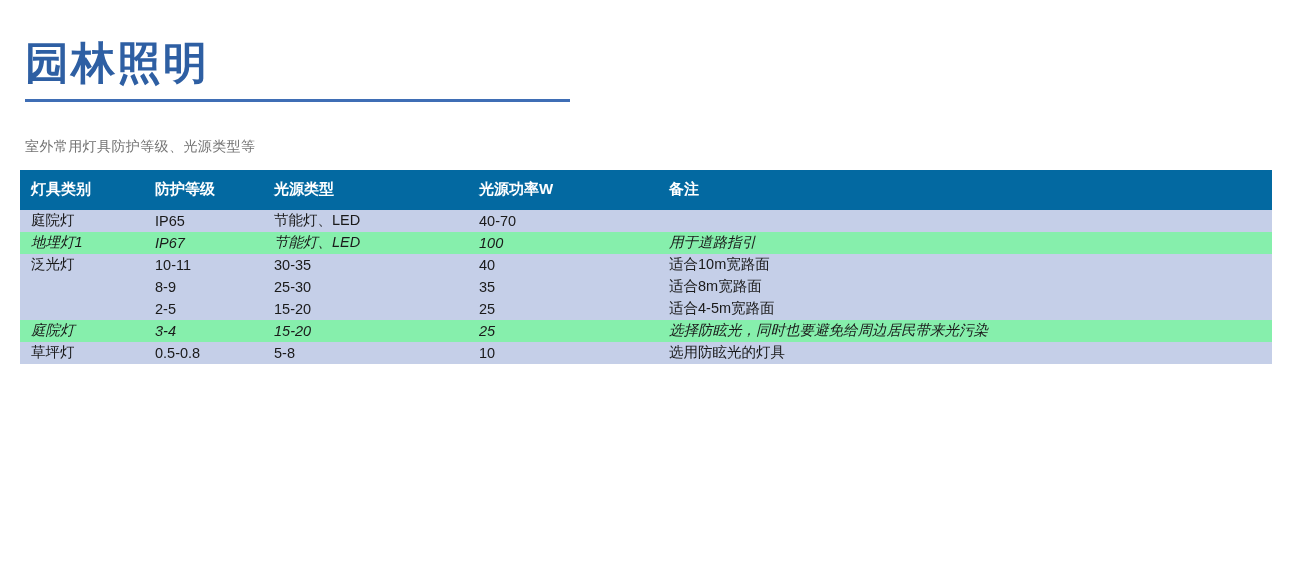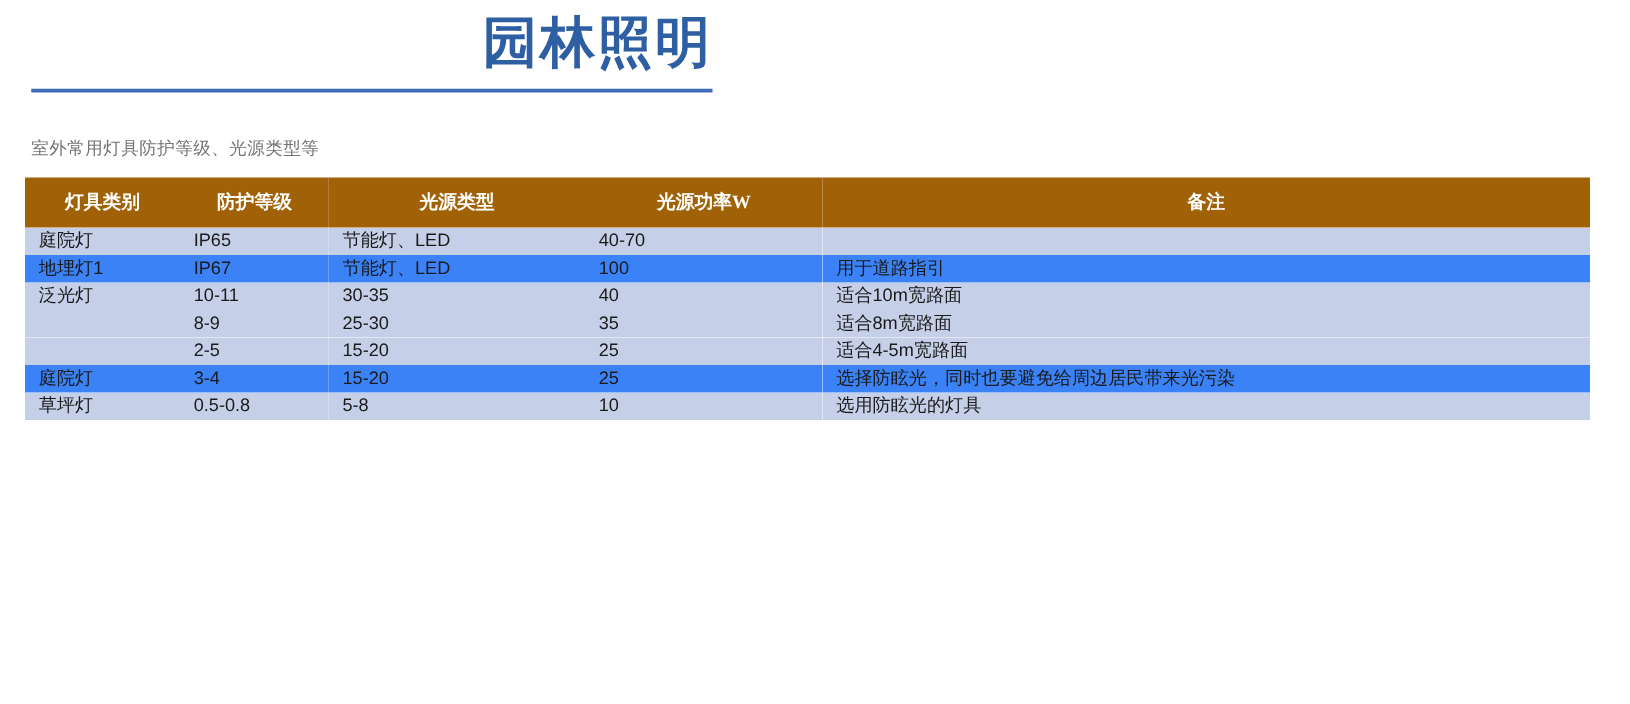--- a/index.html
+++ b/index.html
@@ -15,24 +15,23 @@
     overflow: hidden;
   }
   .page {
     position: relative;
     width: 1304px;
     height: 563px;
     box-sizing: border-box;
     padding: 0 20px;
   }
   .title-block {
-    padding-top: 10px;
+    padding-top: 38px;
     margin-left: 5px;
     width: 545px;
-    text-align: right;
   }
   .page-title {
     font-size: 44px;
     line-height: 1.15;
     font-weight: 700;
     color: #2e5fa3;
     letter-spacing: 2px;
     margin: 0;
     padding-bottom: 8px;
   }
@@ -52,45 +51,45 @@
   }
   table.data-table {
     margin-top: 14px;
     margin-left: 0px;
     border-collapse: collapse;
     width: 1252px;
     table-layout: fixed;
     font-size: 14.5px;
   }
   table.data-table th {
-    background: #a16207;
+    background: #0369a1;
     color: #ffffff;
     font-weight: 700;
-    text-align: center;
+    text-align: left;
     padding: 9px 11px;
     font-size: 15px;
     border: none;
     height: 22px;
-    font-family: Liberation Serif, serif;
   }
   table.data-table td {
     padding: 0 11px;
     border: none;
     color: #1a1a1a;
     height: 22px;
     vertical-align: middle;
     white-space: nowrap;
     overflow: hidden;
     text-overflow: ellipsis;
   }
   tr.row-alt td {
     background: #c5cfe8;
   }
   tr.row-plain td {
-    background: #3b82f6;
+    background: #86efac;
+    font-style: italic;
   }
   col.c0 { width: 124px; }
   col.c1 { width: 119px; }
   col.c2 { width: 205px; }
   col.c3 { width: 190px; }
   col.c4 { width: 614px; }
 </style>
 </head>
 <body>
 

